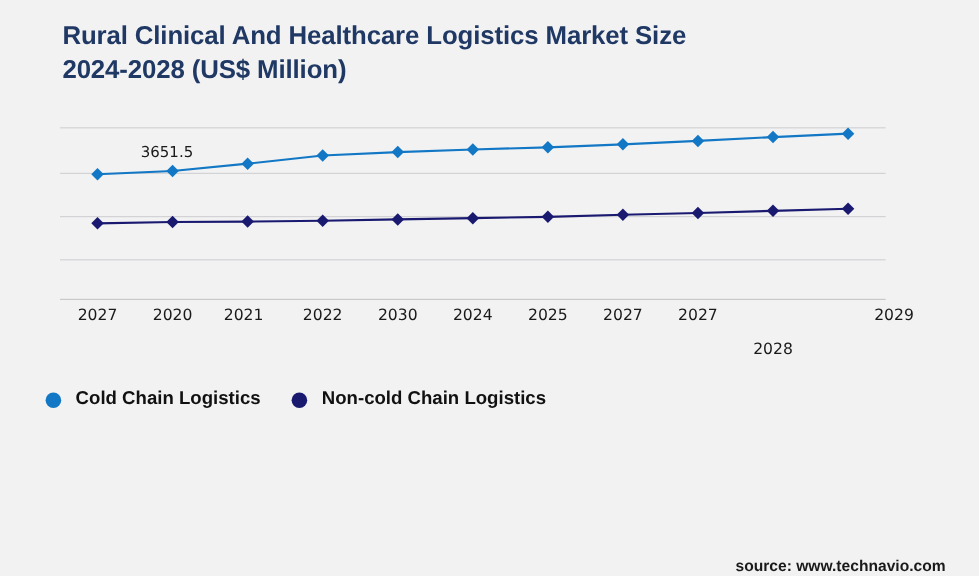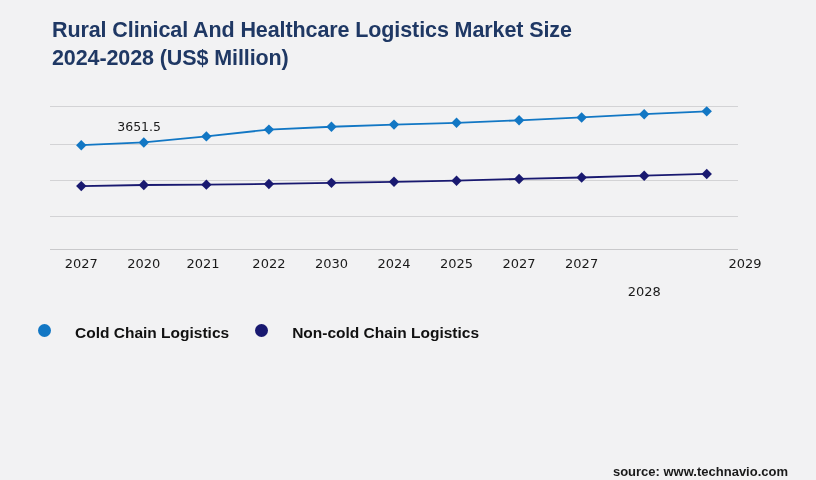--- a/index.html
+++ b/index.html
@@ -107,22 +107,22 @@
   #legend {
     position: absolute;
     left: 38px;
     top: 324px;
     display: flex;
     align-items: center;
     gap: 26px;
   }
   .legend-entry {
     display: flex;
-    align-items: flex-start;
-    gap: 24px;
+    align-items: center;
+    gap: 12px;
   }
   .legend-swatch {
     width: 13px;
     height: 13px;
     border-radius: 50%;
     flex: 0 0 auto;
   }
   .legend-label {
     font-size: 15.5px;
     font-weight: bold;

